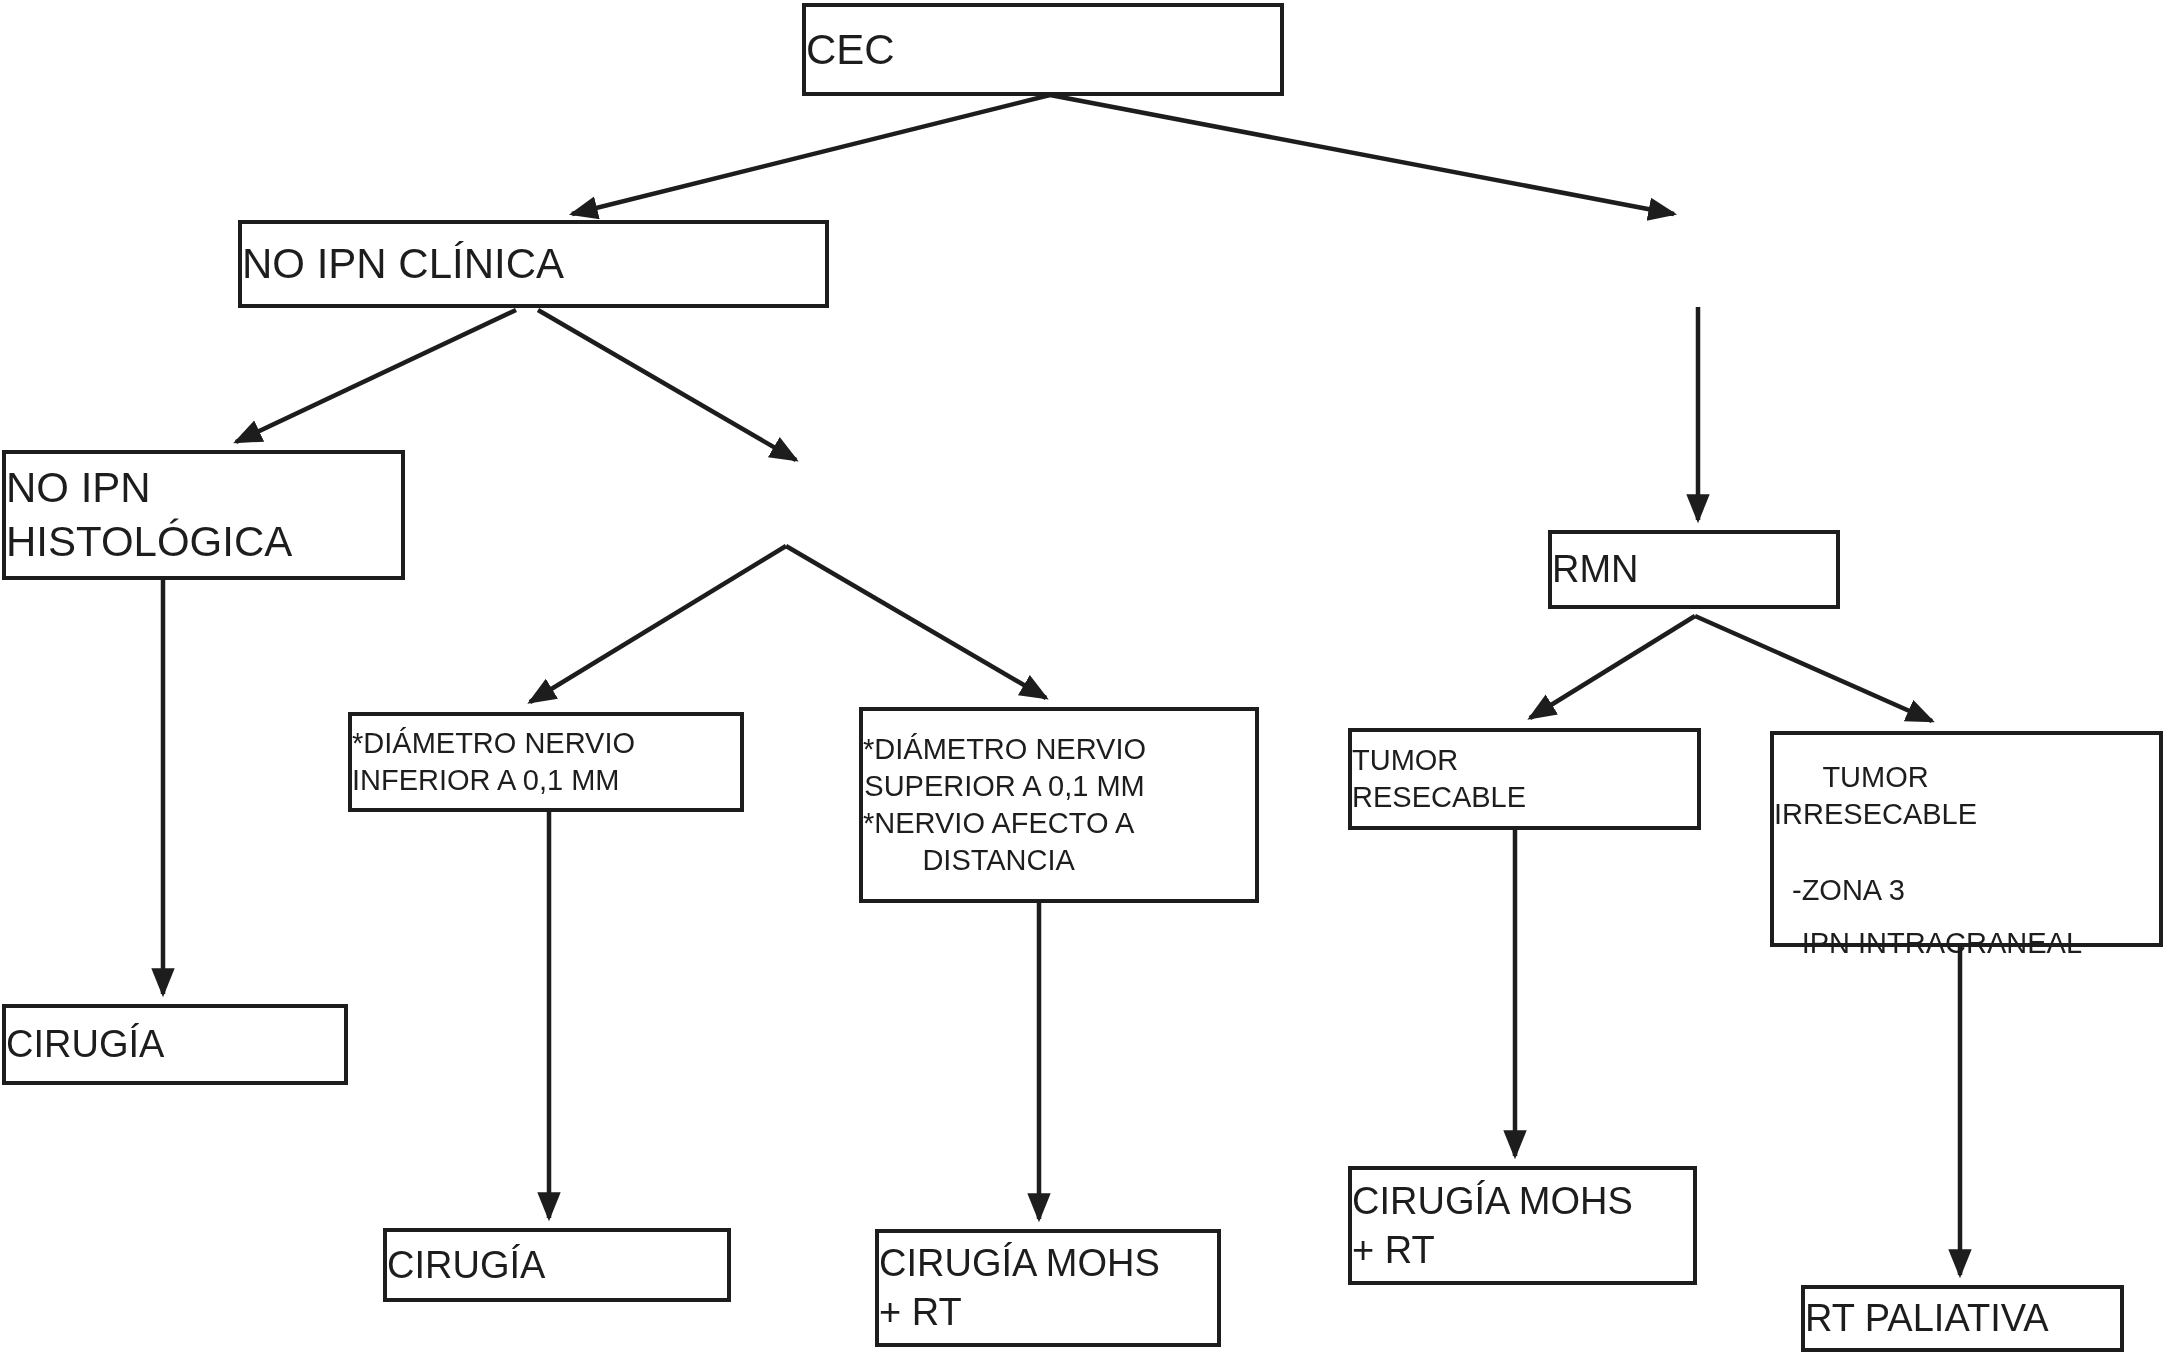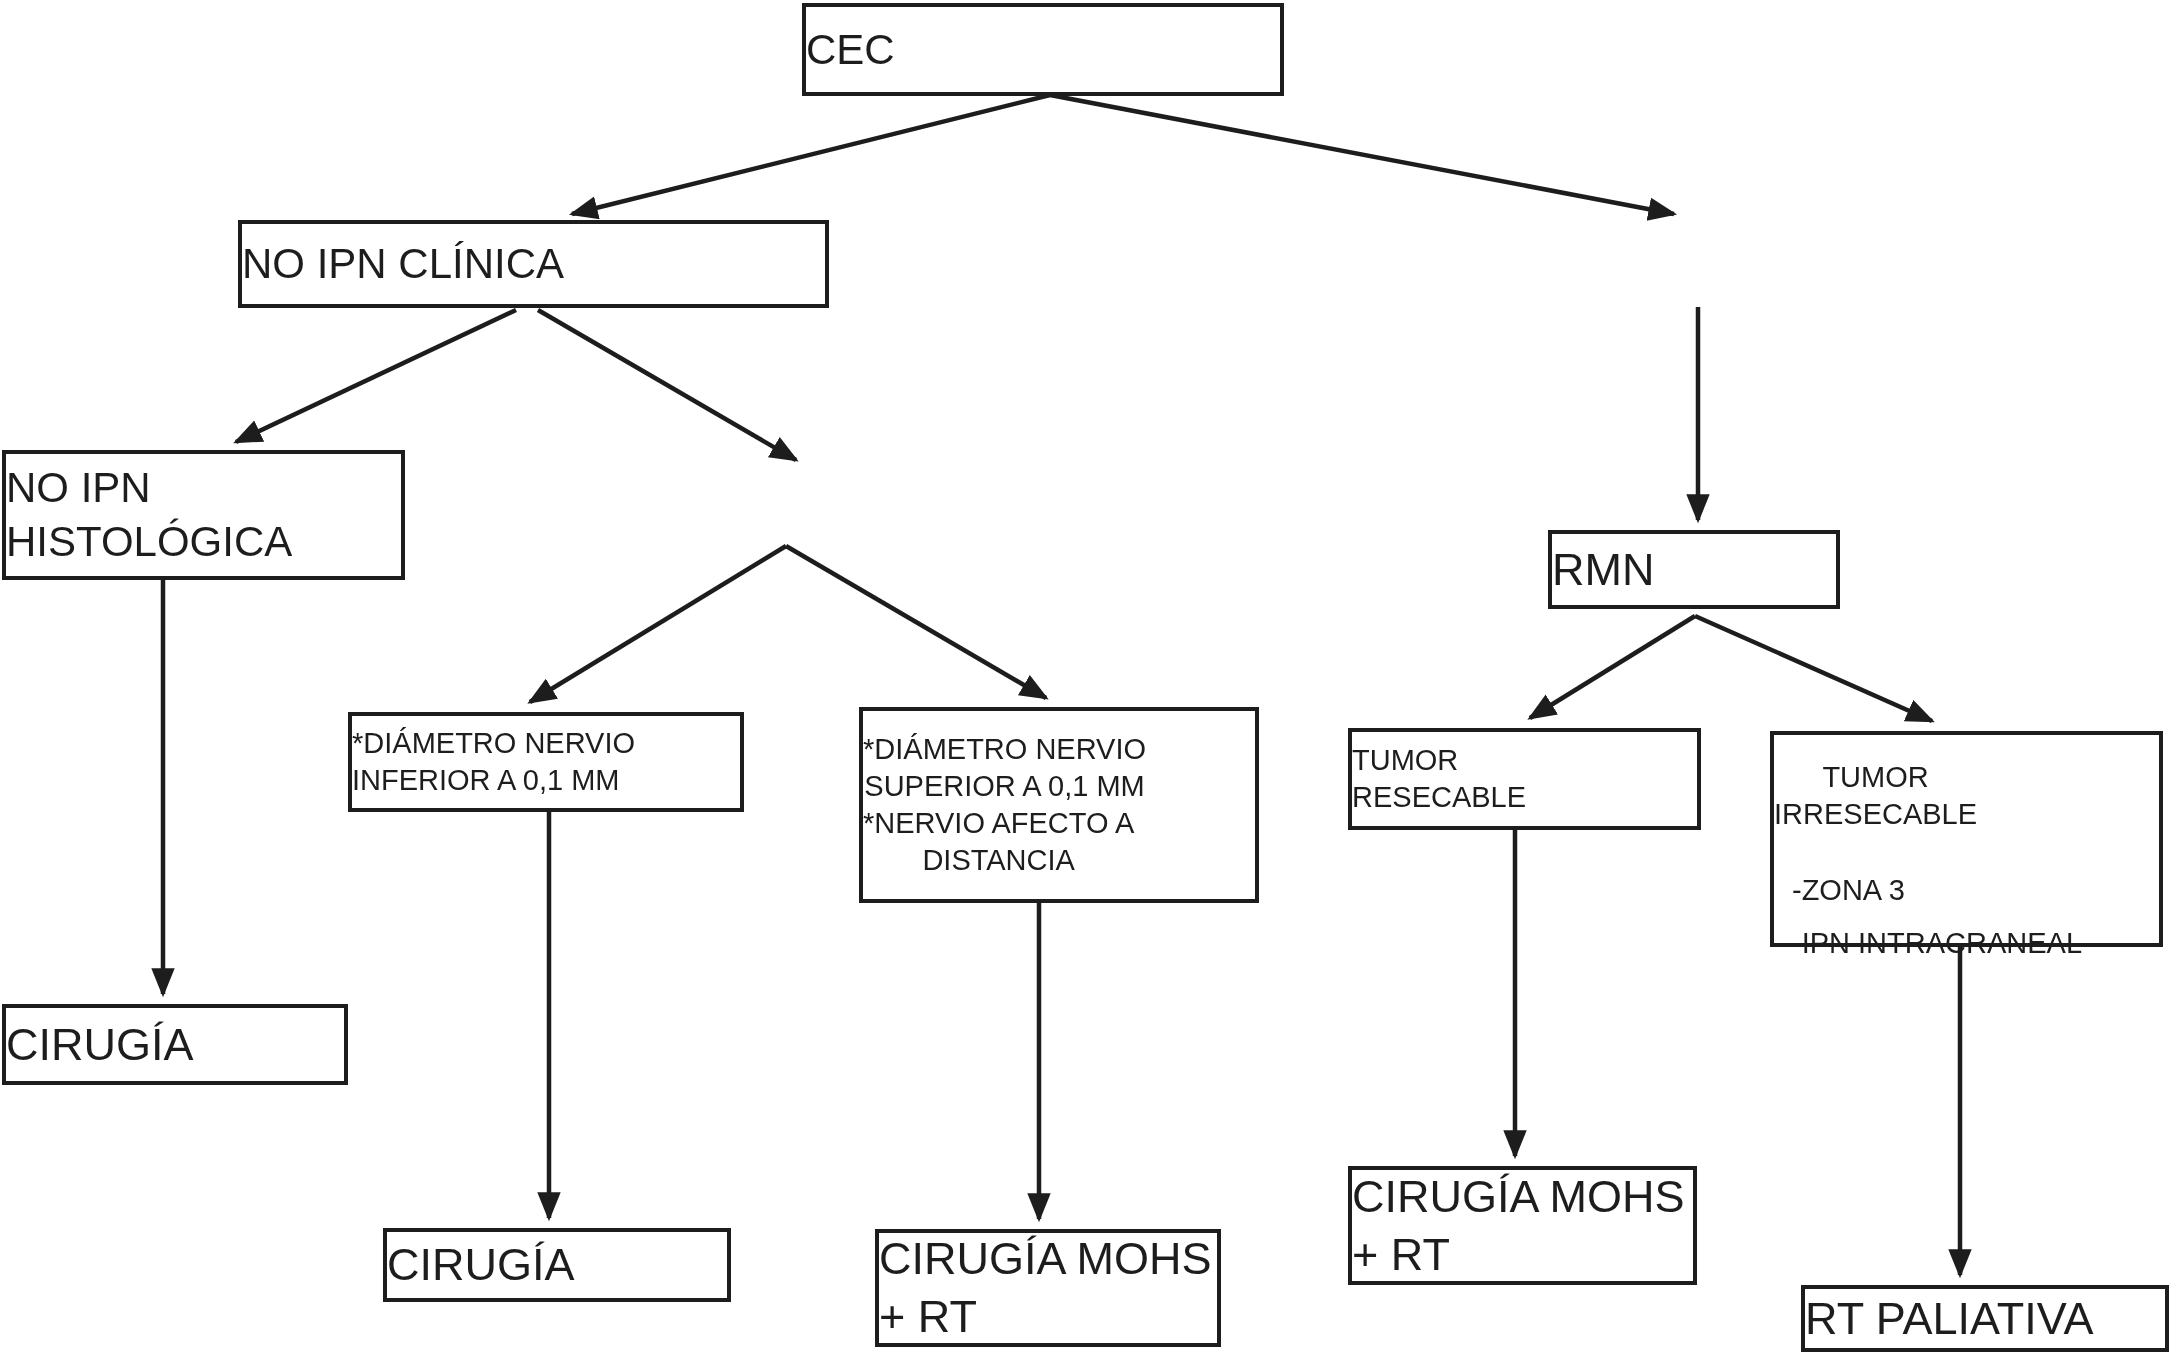--- a/index.html
+++ b/index.html
@@ -27,21 +27,21 @@
     border:4px solid var(--stroke);
     display:flex;
     flex-direction:column;
     justify-content:center;
     align-items:flex-start;
     text-align:center;
     line-height:1.28;
   }
   .node span{display:block;white-space:nowrap;}
   .xl{font-size:42px;}
-  .lg{font-size:45px;}
+  .lg{font-size:38px;}
   .sm{font-size:29px;}
   .para-gap{}
   .bullets{align-self:stretch;text-align:left;padding:0 0 0 18px;margin-top:26px;}
   .bullets span{margin-top:16px;}
   .bullets span:first-child{margin-top:13px;}
 </style>
 </head>
 <body>
 
 <div id="stage">
@@ -130,17 +130,17 @@
   <div class="node lg" style="left:875px;top:1229px;width:346px;height:118px;">
     <span>CIRUGÍA MOHS</span>
     <span>+ RT</span>
   </div>
 
   <div class="node lg" style="left:1348px;top:1166px;width:349px;height:119px;">
     <span>CIRUGÍA MOHS</span>
     <span>+ RT</span>
   </div>
 
-  <div class="node lg" style="left:1801px;top:1285px;width:368px;height:67px;">
+  <div class="node lg" style="left:1801px;top:1285px;width:323px;height:67px;">
     <span>RT PALIATIVA</span>
   </div>
 
 </div>
 
 </body></html>

